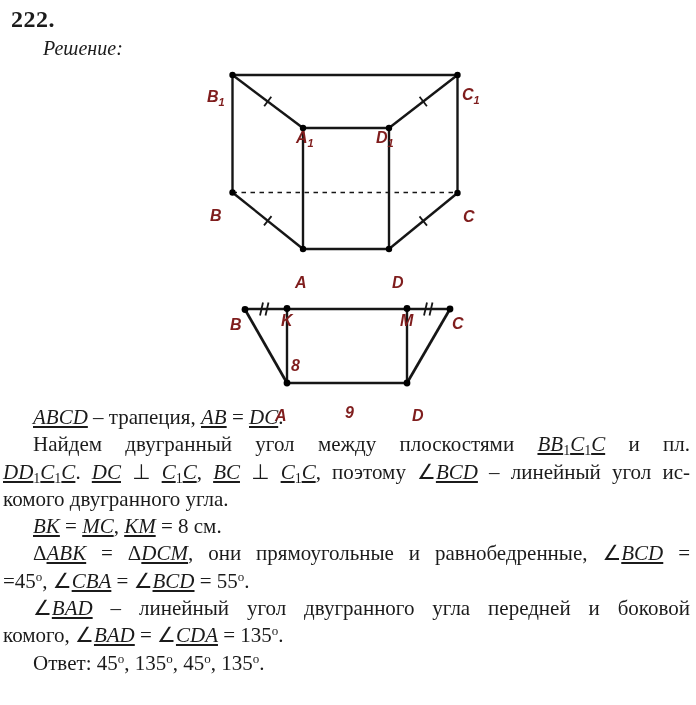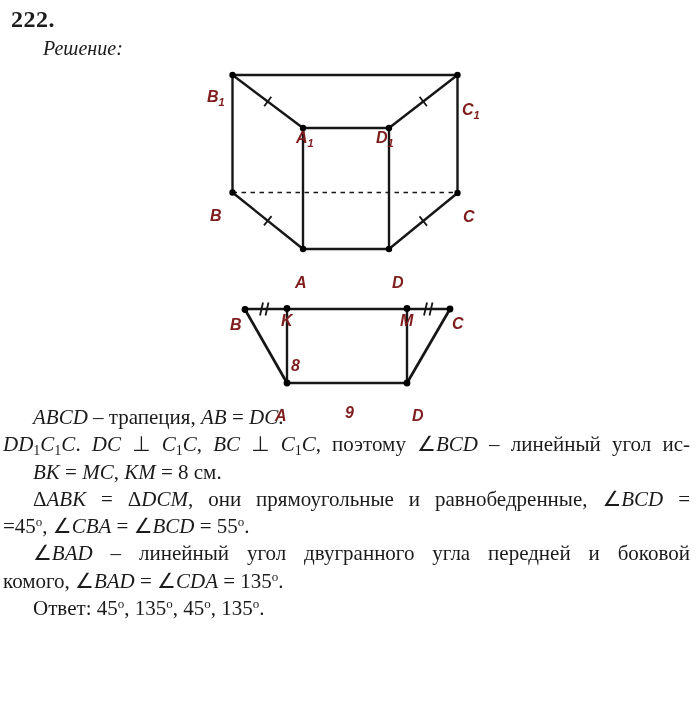--- a/index.html
+++ b/index.html
@@ -35,21 +35,21 @@
   .flabel sub { font-size: 11px; vertical-align: -4px; }
   .fig2-num { font-size: 16px; }
 
   .solution-text {
     position: absolute; left: 3px; top: 404px; width: 687px;
     font-size: 21px; line-height: 27.3px;
   }
   .tline { display: block; white-space: normal; }
   .ind  { text-indent: 30px; }
   .just { text-align: justify; text-align-last: justify; text-justify: inter-word; }
-  .tline .i   { font-style: italic; }
+  .tline .i   { font-style: italic; text-decoration: underline; }
   .tline .r   { font-style: normal; font-family: Liberation Serif, serif; }
   .tline .sub { font-size: 14px; vertical-align: -4px; line-height: 0; }
   .tline .sup { font-size: 13px; vertical-align: 7px; line-height: 0; }
 </style>
 </head>
 <body>
 
 <div class="page">
 
   <div class="problem-number">222.</div>
@@ -80,21 +80,21 @@
     <circle cx="267.5" cy="17" r="3.2"></circle>
     <circle cx="113" cy="70" r="3.2"></circle>
     <circle cx="199" cy="70" r="3.2"></circle>
     <circle cx="42.5" cy="134.5" r="3.2"></circle>
     <circle cx="267.5" cy="135" r="3.2"></circle>
     <circle cx="113" cy="191" r="3.2"></circle>
     <circle cx="199" cy="191" r="3.2"></circle>
   </svg>
 
   <div class="flabel" style="left:207px; top:65px;"><span>B</span><sub>1</sub></div>
-  <div class="flabel" style="left:462px; top:78px;"><span>C</span><sub>1</sub></div>
+  <div class="flabel" style="left:462px; top:63px;"><span>C</span><sub>1</sub></div>
   <div class="flabel" style="left:296px; top:106px;"><span>A</span><sub>1</sub></div>
   <div class="flabel" style="left:376px; top:106px;"><span>D</span><sub>1</sub></div>
   <div class="flabel" style="left:210px; top:184px;"><span>B</span><sub></sub></div>
   <div class="flabel" style="left:463px; top:185px;"><span>C</span><sub></sub></div>
   <div class="flabel" style="left:295px; top:251px;"><span>A</span><sub></sub></div>
   <div class="flabel" style="left:392px; top:251px;"><span>D</span><sub></sub></div>
 
   <svg class="fig-svg" style="left:215px; top:282px;" width="250" height="113">
     <line x1="30" y1="27" x2="235" y2="27" stroke-width="2.7"></line>
     <line x1="30" y1="27.5" x2="72" y2="101" stroke-width="2.7"></line>
@@ -120,21 +120,23 @@
   <div class="flabel" style="left:281px; top:289px;">K</div>
   <div class="flabel" style="left:400px; top:289px;">M</div>
   <div class="flabel" style="left:452px; top:292px;">C</div>
   <div class="flabel" style="left:275px; top:384px;">A</div>
   <div class="flabel" style="left:412px; top:384px;">D</div>
   <div class="flabel fig2-num" style="left:291px; top:334px;">8</div>
   <div class="flabel fig2-num" style="left:345px; top:381px;">9</div>
 
   <div class="solution-text">
     <div class="tline ind"><span class="i">ABCD</span><span class="r"> – трапеция, </span><span class="i">AB</span><span class="r"> = </span><span class="i">DC</span><span class="r">.</span></div>
+    <div class="tline ind just"><span class="r">Найдем двугранный угол между плоскостями </span><span class="i">BB</span><span class="sub">1</span><span class="i">C</span><span class="sub">1</span><span class="i">C</span><span class="r"> и пл.</span></div>
     <div class="tline just"><span class="i">DD</span><span class="sub">1</span><span class="i">C</span><span class="sub">1</span><span class="i">C</span><span class="r">. </span><span class="i">DC</span><span class="r"> ⊥ </span><span class="i">C</span><span class="sub">1</span><span class="i">C</span><span class="r">, </span><span class="i">BC</span><span class="r"> ⊥ </span><span class="i">C</span><span class="sub">1</span><span class="i">C</span><span class="r">, поэтому ∠</span><span class="i">BCD</span><span class="r"> – линейный угол ис-</span></div>
+    <div class="tline"><span class="r">комого двугранного угла.</span></div>
     <div class="tline ind"><span class="i">BK</span><span class="r"> = </span><span class="i">MC</span><span class="r">, </span><span class="i">KM</span><span class="r"> = 8 см.</span></div>
     <div class="tline ind just"><span class="r">Δ</span><span class="i">ABK</span><span class="r"> = Δ</span><span class="i">DCM</span><span class="r">, они прямоугольные и равнобедренные, ∠</span><span class="i">BCD</span><span class="r"> =</span></div>
     <div class="tline"><span class="r">=45</span><span class="sup">o</span><span class="r">, ∠</span><span class="i">CBA</span><span class="r"> = ∠</span><span class="i">BCD</span><span class="r"> = 55</span><span class="sup">o</span><span class="r">.</span></div>
     <div class="tline ind just"><span class="r">∠</span><span class="i">BAD</span><span class="r"> – линейный угол двугранного угла передней и боковой</span></div>
     <div class="tline"><span class="r">комого, ∠</span><span class="i">BAD</span><span class="r"> = ∠</span><span class="i">CDA</span><span class="r"> = 135</span><span class="sup">o</span><span class="r">.</span></div>
     <div class="tline ind"><span class="r">Ответ: 45</span><span class="sup">o</span><span class="r">, 135</span><span class="sup">o</span><span class="r">, 45</span><span class="sup">o</span><span class="r">, 135</span><span class="sup">o</span><span class="r">.</span></div>
   </div>
 
 </div>
 

